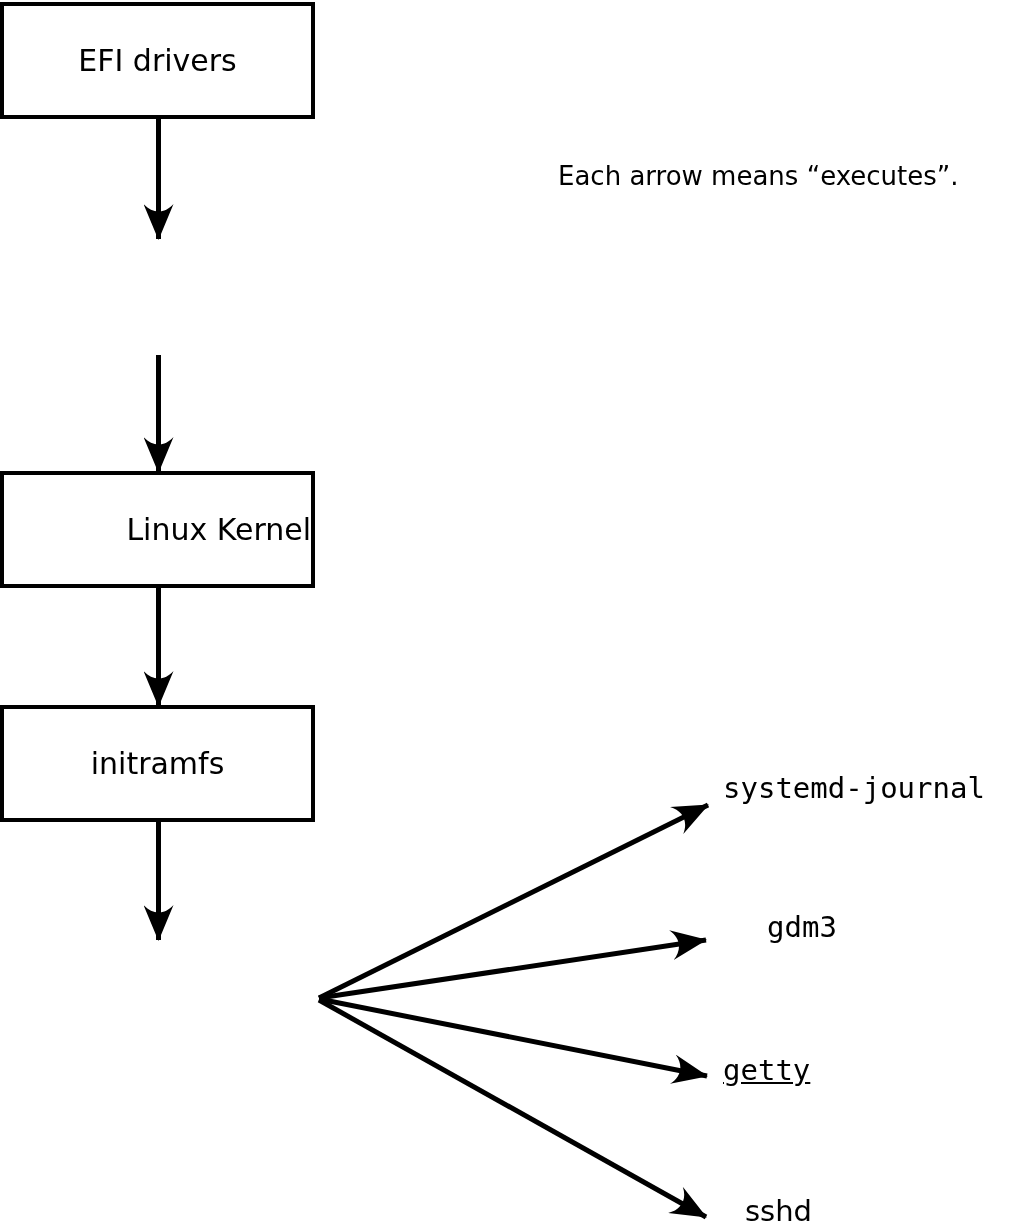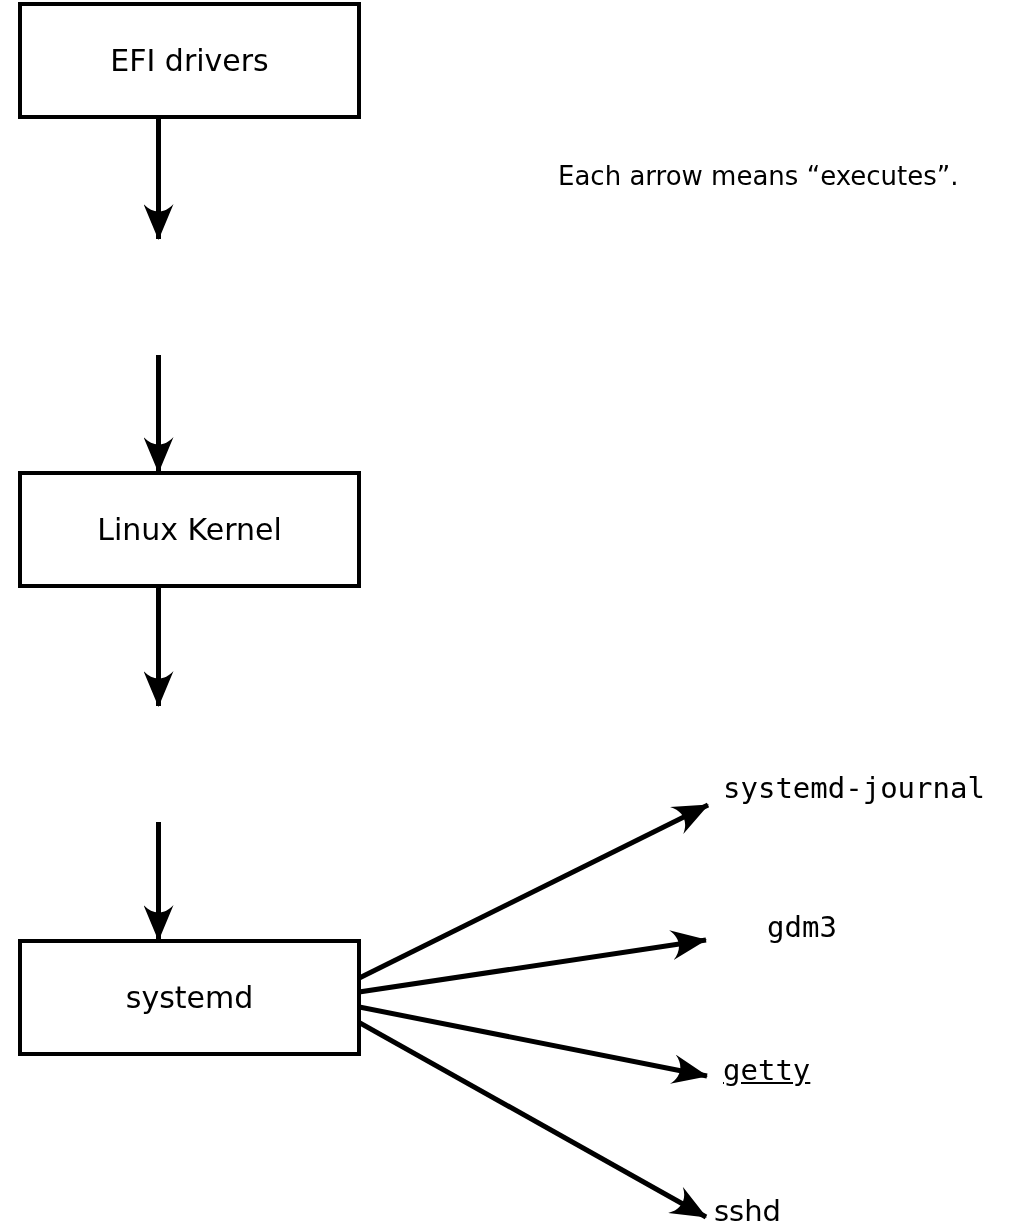--- a/index.html
+++ b/index.html
@@ -20,47 +20,48 @@
     height: 1230px;
     background: #ffffff;
   }
   .arrows-layer {
     position: absolute;
     left: 0;
     top: 0;
   }
   .node-box {
     position: absolute;
-    left: 18px;
-    width: 343px;
+    left: 0;
+    width: 315px;
     height: 117px;
     border: 4px solid #000000;
     box-sizing: border-box;
     background: #ffffff;
     display: flex;
     align-items: center;
     justify-content: center;
     font-size: 30px;
     line-height: 36px;
     white-space: nowrap;
   }
   #box-0 { top: 2px; }
   #box-1 { top: 238px; }
-  #box-2 { top: 471px; }
+  #box-2 { top: 471px; justify-content: flex-end; }
   #box-3 { top: 705px; }
   #box-4 { top: 939px; }
   .proc-label {
     position: absolute;
     font-family: "DejaVu Sans Mono", monospace;
     font-size: 29px;
     line-height: 36px;
     white-space: nowrap;
   }
   .proc-label.sans {
     font-family: "DejaVu Sans", sans-serif;
+    margin-left: 31px;
   }
   #proc-0 { left: 723px; top: 770px; }
   #proc-1 { left: 723px; top: 909px; margin-left: 44px; }
   #proc-2 { left: 723px; top: 1052px; text-decoration: underline; }
   #proc-3 { left: 714px; top: 1193px; }
   .legend-note {
     position: absolute;
     left: 558px;
     top: 158px;
     font-size: 26px;
@@ -90,22 +91,22 @@
     <line x1="319" y1="999" x2="707" y2="1076" stroke="#000000" stroke-width="5" marker-end="url(#arrowhead)"></line>
     <line x1="319" y1="1000" x2="706" y2="1217" stroke="#000000" stroke-width="5" marker-end="url(#arrowhead)"></line>
   </svg>
 
   <div class="node-box" id="box-0">
     <span>EFI drivers</span>
   </div>
   <div class="node-box" id="box-2">
     <span>Linux Kernel</span>
   </div>
-  <div class="node-box" id="box-4">
-    <span>systemd</span>
+  <div class="node-box" id="box-3">
+    <span>initramfs</span>
   </div>
 
   <div class="proc-label" id="proc-0">systemd-journal</div>
   <div class="proc-label" id="proc-1">gdm3</div>
   <div class="proc-label" id="proc-2">getty</div>
   <div class="proc-label sans" id="proc-3">sshd</div>
 
   <div class="legend-note">Each arrow means “executes”.</div>
 
 </div>

